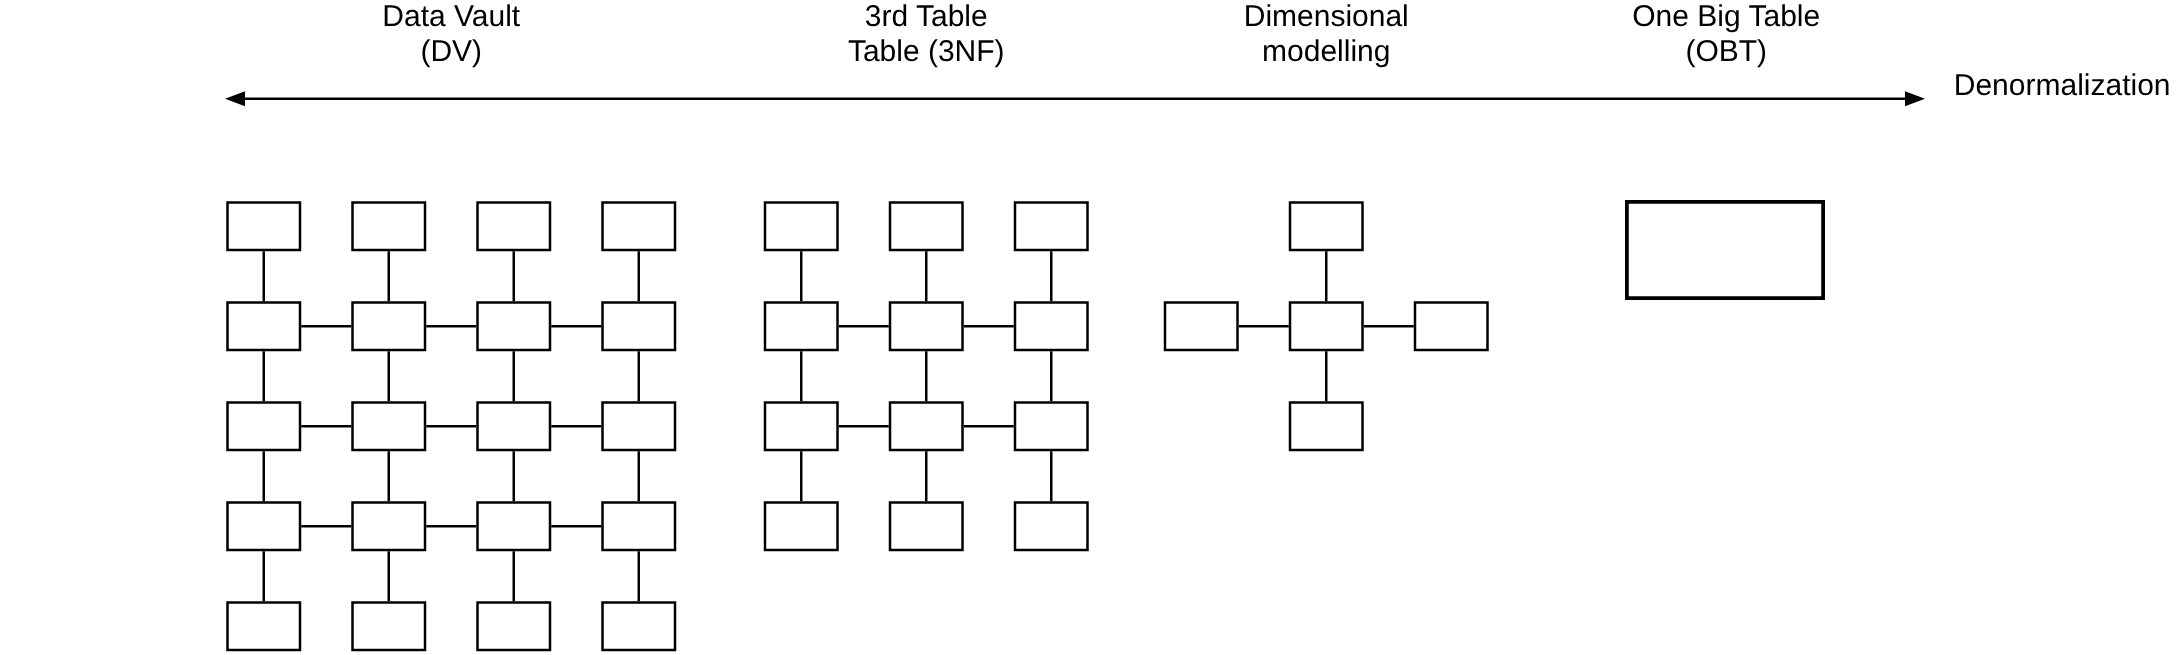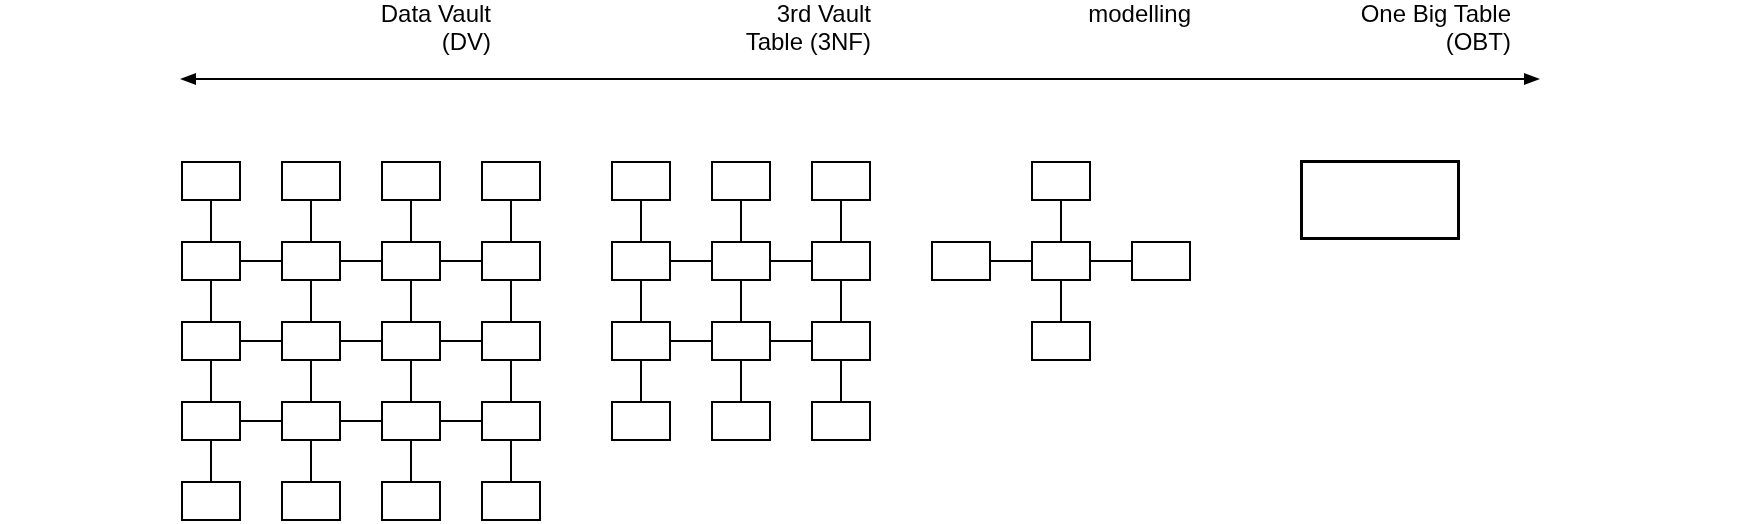--- a/index.html
+++ b/index.html
@@ -21,21 +21,21 @@
     font-size: 24px;
     line-height: 28px;
     white-space: nowrap;
   }
   .axis-label.left  { left: 5px; }
   .axis-label.right { left: 1563px; }
   .title {
     position: absolute;
     top: 0;
     width: 260px;
-    text-align: right;
+    text-align: center;
     font-size: 24px;
     line-height: 28px;
     white-space: nowrap;
   }
   .arrow-line {
     position: absolute;
     background: #000000;
     height: 2px;
   }
   .arrowhead {
@@ -55,34 +55,36 @@
     position: absolute;
     background: #000000;
   }
 </style>
 </head>
 <body>
 
 <div class="canvas">
 
 
+  <div class="axis-label right">Denormalization</div>
 
   <div class="arrow-line" style="left: 194px; top: 78px; width: 1332px;"></div>
   <div class="arrowhead left" style="left: 180px; top: 73px;"></div>
   <div class="arrowhead right" style="left: 1524px; top: 73px;"></div>
 
   <div class="title" style="left: 231px;">
     <div>Data Vault</div>
     <div>(DV)</div>
   </div>
   <div class="title" style="left: 611px;">
-    <div>3rd Vault</div>
+    <div>3rd Table</div>
     <div>Table (3NF)</div>
   </div>
   <div class="title" style="left: 931px;">
+    <div>Dimensional</div>
     <div>modelling</div>
   </div>
   <div class="title" style="left: 1251px;">
     <div>One Big Table</div>
     <div>(OBT)</div>
   </div>
 
   <div id="shapes">
       <div>
         <div class="node" style="left: 181px; top: 161px; width: 60px; height: 40px; border-width: 2px;"></div>

